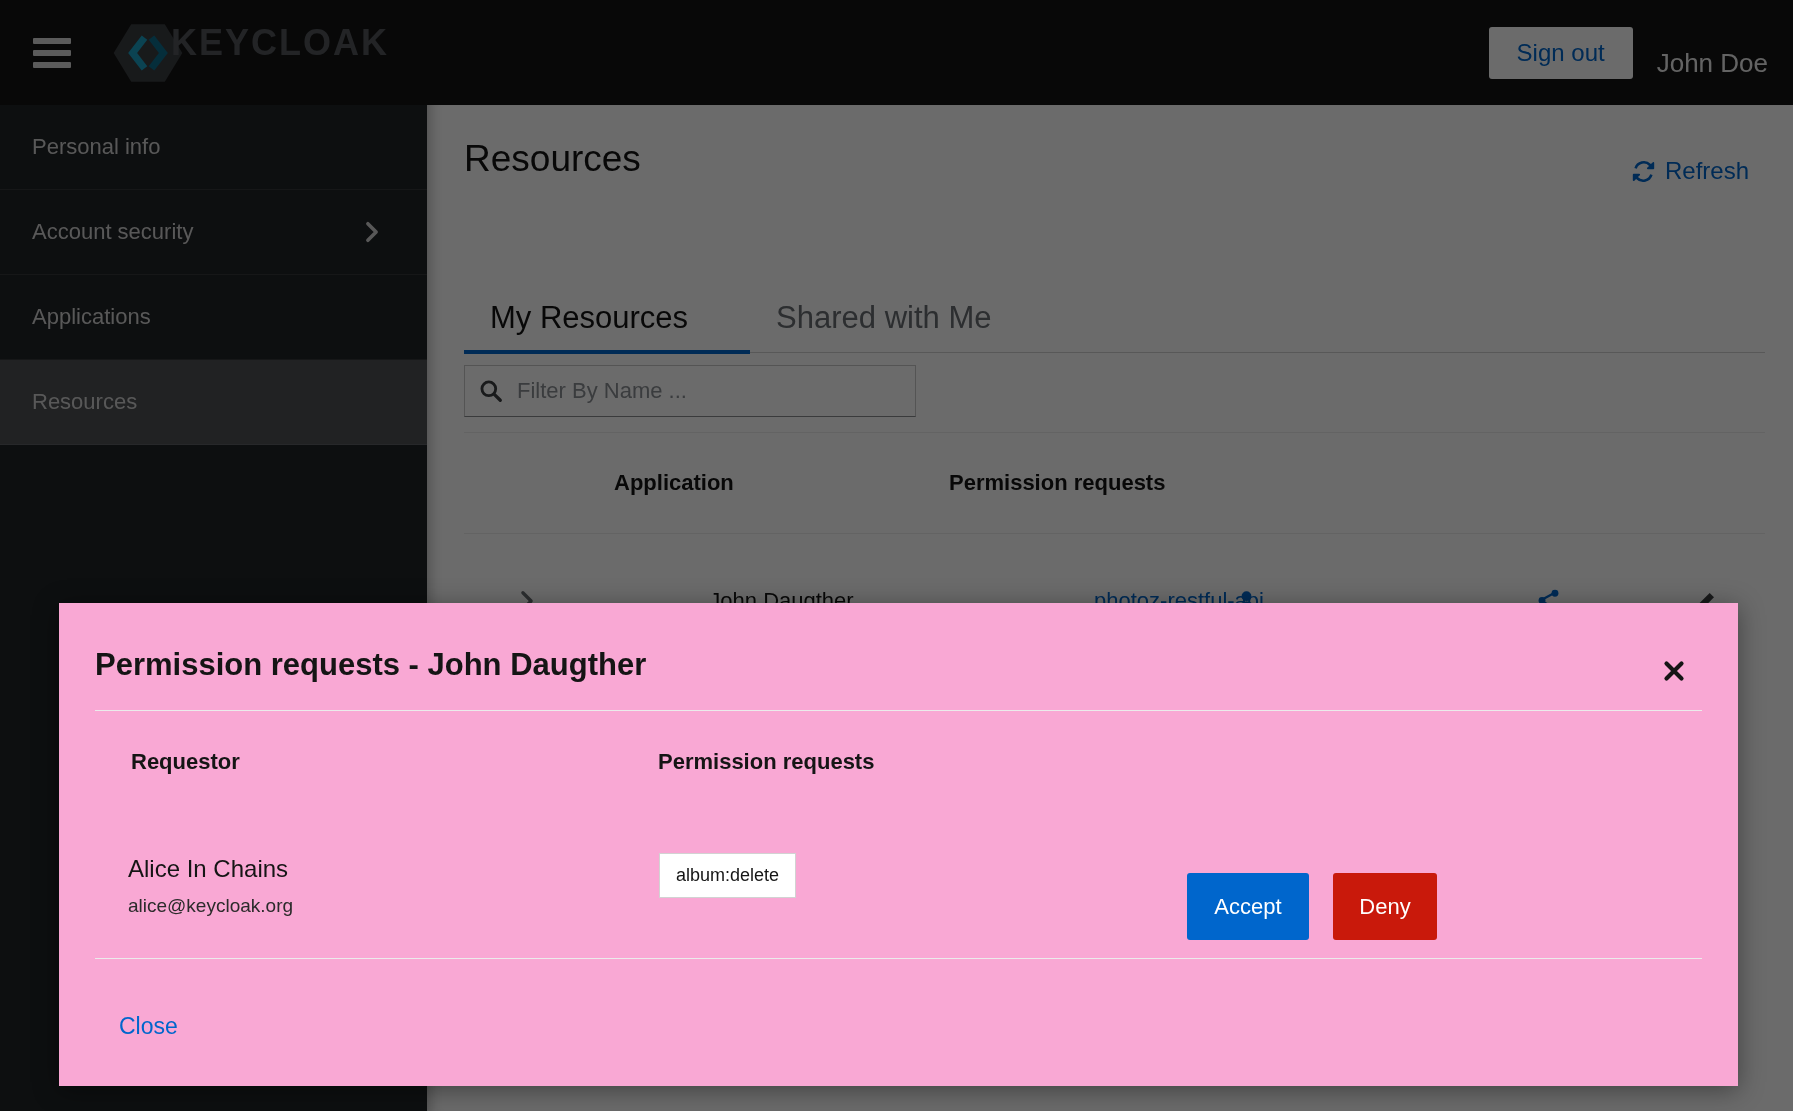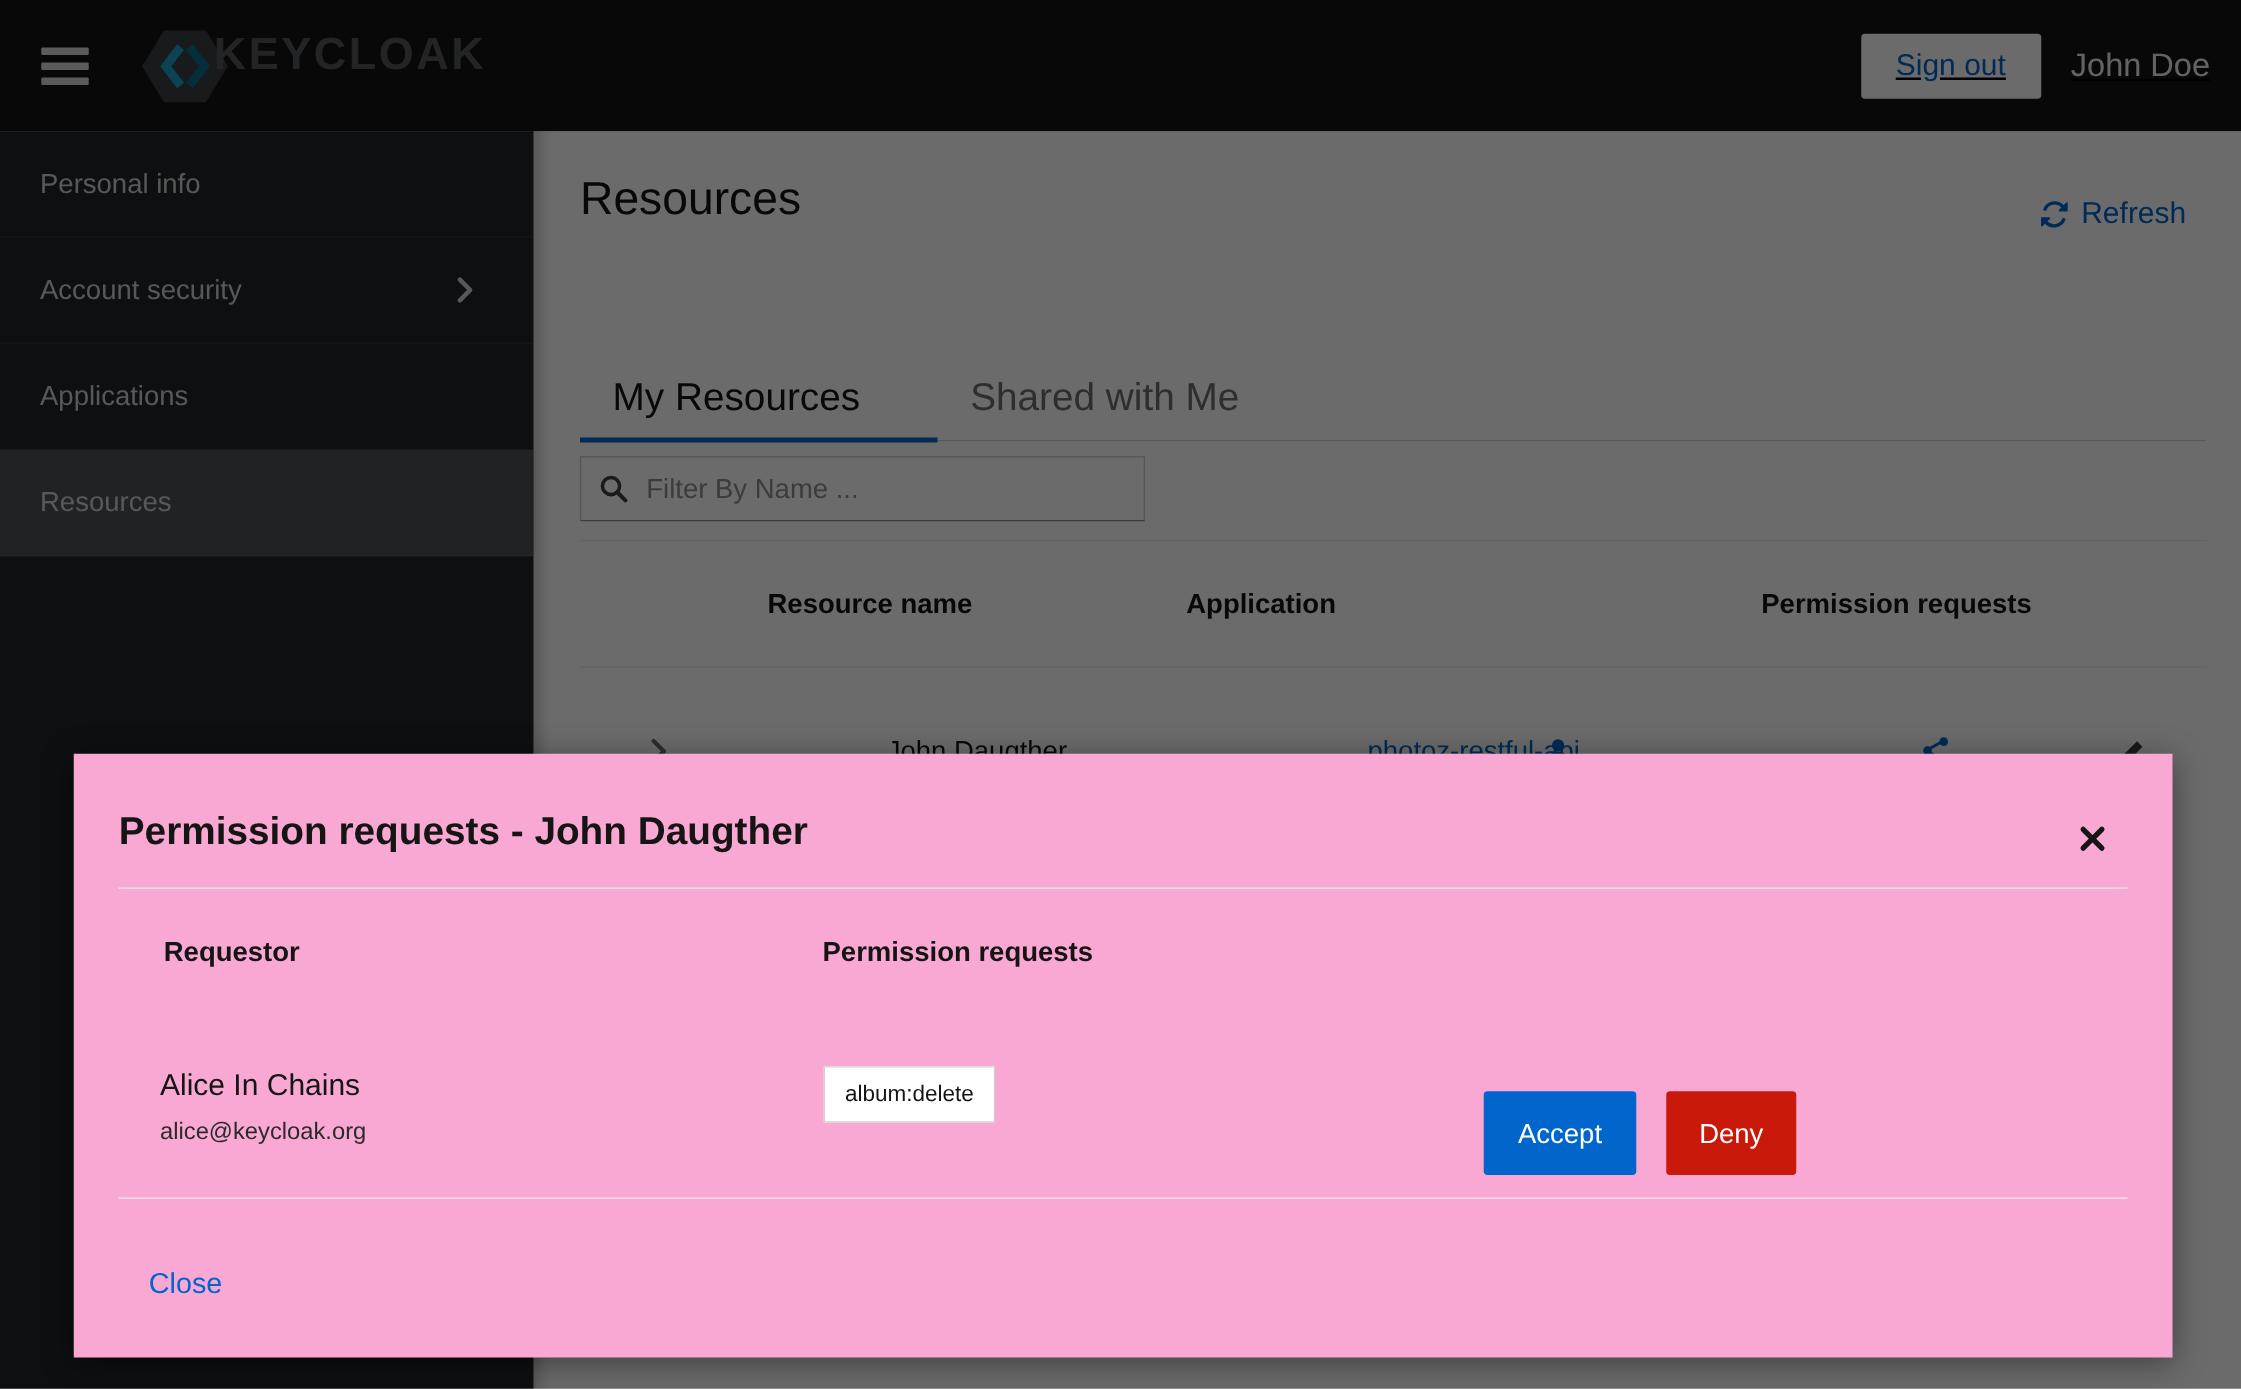--- a/index.html
+++ b/index.html
@@ -8,21 +8,21 @@
           background:#fff;font-family:"Liberation Sans",sans-serif;}
 
   
   .masthead{position:absolute;top:0;left:0;right:0;height:105px;background:#141414;
             display:flex;align-items:center;z-index:1;}
   .hamburger{margin-left:33px;width:38px;cursor:pointer;}
   .hamburger span{display:block;height:6px;background:#d8d8d8;margin:6px 0;border-radius:1px;}
   .brand{display:flex;margin-left:42px;}
   .brand svg{display:block;}
   .brand-text{font-size:36px;font-weight:700;letter-spacing:2px;color:#53575c;margin-left:-12px;}
-  .masthead-right{margin-left:auto;display:flex;align-items:center;margin-right:25px;text-decoration:underline;}
+  .masthead-right{margin-left:auto;display:flex;align-items:flex-end;margin-right:25px;}
   .signout-btn{background:#ffffff;color:#0066cc;font-size:24px;padding:12px 28px;border:none;
                border-radius:3px;cursor:pointer;font-family:inherit;}
   .user-name{color:#ededed;font-size:26px;margin-left:24px;}
 
   
   .sidebar{position:absolute;top:105px;left:0;width:427px;bottom:0;background:#212427;z-index:1;}
   .nav-item{height:85px;display:flex;align-items:center;padding:0 44px 0 32px;color:#d2d2d2;
             font-size:22px;border-bottom:1px solid rgba(255,255,255,0.09);cursor:pointer;position:relative;}
   .nav-item.active{background:#4f5255;}
   .nav-chevron{margin-left:auto;color:#d2d2d2;display:flex;}
@@ -138,21 +138,20 @@
       <svg width="24" height="24" viewBox="0 0 22 22">
         <circle cx="9" cy="9" r="6.3" fill="none" stroke="#3c3f42" stroke-width="2.6"></circle>
         <line x1="13.8" y1="13.8" x2="19.5" y2="19.5" stroke="#3c3f42" stroke-width="3" stroke-linecap="round"></line>
       </svg>
       <input type="text" placeholder="Filter By Name ..." style="">
     </div>
 
     <div class="resource-table">
       <div class="thead">
         <div></div>
-        <div>Resource name</div>
         <div>Application</div>
         <div>Permission requests</div>
       </div>
       <div class="trow">
         <span class="row-expander">
           <svg width="22" height="22" viewBox="0 0 16 16">
               <path d="M5 2 l6 6 -6 6" fill="none" stroke="currentColor" stroke-width="2.4" stroke-linecap="round" stroke-linejoin="round"></path>
             </svg>
         </span>
         <span>John Daugther</span>

